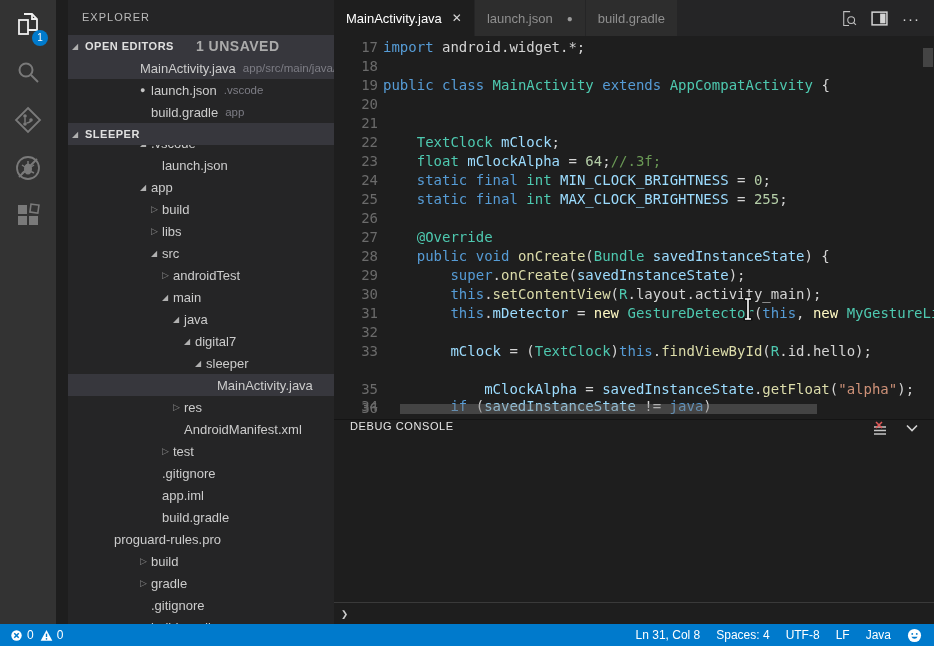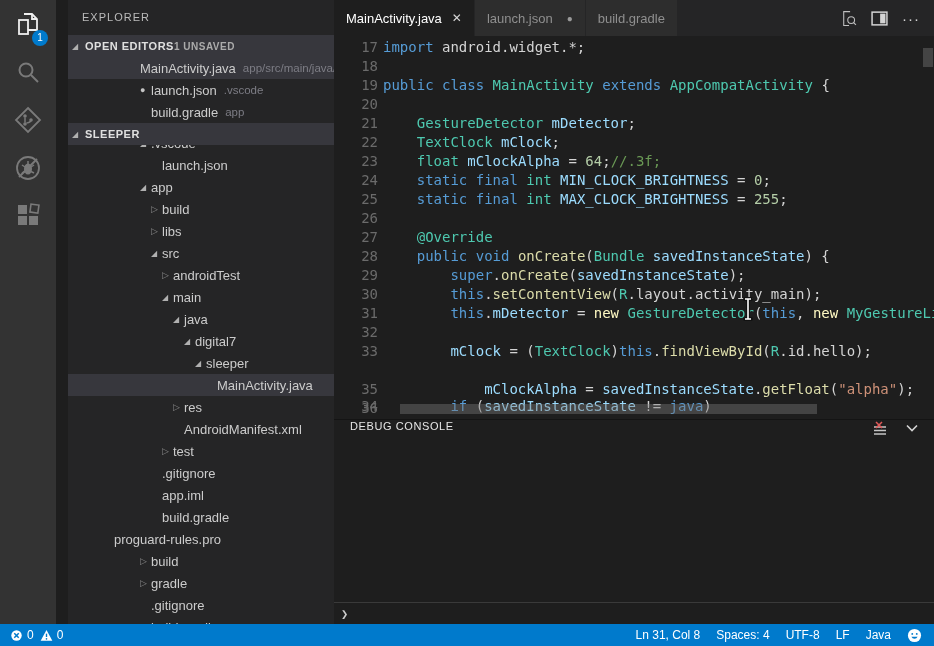--- a/index.html
+++ b/index.html
@@ -15,21 +15,21 @@
               background:#007acc; color:#fff; font-size:10px; line-height:16px; text-align:center; padding:0 3px; }
 
   
   .sidebar { position:absolute; left:68px; top:0; width:278px; height:624px; background:#252526; overflow:hidden;
              color:#cccccc; }
   .sb-title { height:35px; line-height:35px; padding-left:14px; font-size:11px; color:#bbbbbb; letter-spacing:1px; }
   .section-header { height:22px; display:flex; align-items:center; background:#37373d; font-size:11px; font-weight:bold;
                     color:#e0e0e0; letter-spacing:.5px; cursor:pointer; }
   .section-header .tw { margin-left:4px; }
   .section-header .hdr-label { margin-left:2px; }
-  .hdr-badge { margin-left:0; font-size:10px; font-weight:bold; color:#ababab; letter-spacing:.5px; }
+  .hdr-badge { margin-left:22px; font-size:14px; font-weight:bold; color:#ababab; letter-spacing:.5px; }
   .row { height:22px; display:flex; align-items:center; font-size:13px; color:#cccccc; white-space:nowrap; cursor:pointer; }
   .row.selected { background:#37373d; }
   .row .dim { color:#7d7d85; font-size:11.5px; margin-left:7px; }
   .dirty-dot { color:#c5c5c5; font-size:9px; width:11px; display:inline-block; }
   .slot { display:inline-block; width:11px; flex:none; }
   .tw { display:inline-block; width:11px; flex:none; font-size:8px; color:#b0b0b0; font-family:"DejaVu Sans", sans-serif; }
   .tw.col { color:#888888; font-size:9px; }
   .tree { position:absolute; top:145px; left:0; right:0; bottom:0; overflow:hidden; }
 
   
@@ -277,21 +277,21 @@
         <span class="act" style="font-size:15px; letter-spacing:1px; color:#d4d4d4;">···</span>
       </div>
     </div>
 
     <div class="editor" id="editor">
       <div id="code">
           <div class="codeline" style="top: 2px; left: 0px; right: 0px;"><span class="lnum">17</span><span class="ltext"><span class="tk-kw">import</span><span class="tk-plain"> android.widget.*;</span></span></div>
           <div class="codeline" style="top: 21px; left: 0px; right: 0px;"><span class="lnum">18</span><span class="ltext"></span></div>
           <div class="codeline" style="top: 40px; left: 0px; right: 0px;"><span class="lnum">19</span><span class="ltext"><span class="tk-kw">public</span><span class="tk-plain"> </span><span class="tk-kw">class</span><span class="tk-plain"> </span><span class="tk-type">MainActivity</span><span class="tk-plain"> </span><span class="tk-kw">extends</span><span class="tk-plain"> </span><span class="tk-type">AppCompatActivity</span><span class="tk-plain"> {</span></span></div>
           <div class="codeline" style="top: 59px; left: 0px; right: 0px;"><span class="lnum">20</span><span class="ltext"></span></div>
-          <div class="codeline" style="top: 78px; left: 0px; right: 0px;"><span class="lnum">21</span><span class="ltext"><span class="tk-plain">    </span><span class="tk-type">GestureDetector</span><span class="tk-plain"> </span><span class="tk-var">mDetector</span><span class="tk-plain">;</span></span></div>
+          <div class="codeline" style="top: 78px; left: 0px; right: 0px;"><span class="lnum">21</span></div>
           <div class="codeline" style="top: 97px; left: 0px; right: 0px;"><span class="lnum">22</span><span class="ltext"><span class="tk-plain">    </span><span class="tk-type">TextClock</span><span class="tk-plain"> </span><span class="tk-var">mClock</span><span class="tk-plain">;</span></span></div>
           <div class="codeline" style="top: 116px; left: 0px; right: 0px;"><span class="lnum">23</span><span class="ltext"><span class="tk-plain">    </span><span class="tk-type">float</span><span class="tk-plain"> </span><span class="tk-var">mClockAlpha</span><span class="tk-plain"> = </span><span class="tk-num">64</span><span class="tk-plain">;</span><span class="tk-cmt">//.3f;</span></span></div>
           <div class="codeline" style="top: 135px; left: 0px; right: 0px;"><span class="lnum">24</span><span class="ltext"><span class="tk-plain">    </span><span class="tk-kw">static</span><span class="tk-plain"> </span><span class="tk-kw">final</span><span class="tk-plain"> </span><span class="tk-type">int</span><span class="tk-plain"> </span><span class="tk-var">MIN_CLOCK_BRIGHTNESS</span><span class="tk-plain"> = </span><span class="tk-num">0</span><span class="tk-plain">;</span></span></div>
           <div class="codeline" style="top: 154px; left: 0px; right: 0px;"><span class="lnum">25</span><span class="ltext"><span class="tk-plain">    </span><span class="tk-kw">static</span><span class="tk-plain"> </span><span class="tk-kw">final</span><span class="tk-plain"> </span><span class="tk-type">int</span><span class="tk-plain"> </span><span class="tk-var">MAX_CLOCK_BRIGHTNESS</span><span class="tk-plain"> = </span><span class="tk-num">255</span><span class="tk-plain">;</span></span></div>
           <div class="codeline" style="top: 173px; left: 0px; right: 0px;"><span class="lnum">26</span><span class="ltext"></span></div>
           <div class="codeline" style="top: 192px; left: 0px; right: 0px;"><span class="lnum">27</span><span class="ltext"><span class="tk-plain">    </span><span class="tk-type">@Override</span></span></div>
           <div class="codeline" style="top: 211px; left: 0px; right: 0px;"><span class="lnum">28</span><span class="ltext"><span class="tk-plain">    </span><span class="tk-kw">public</span><span class="tk-plain"> </span><span class="tk-kw">void</span><span class="tk-plain"> </span><span class="tk-fn">onCreate</span><span class="tk-plain">(</span><span class="tk-type">Bundle</span><span class="tk-plain"> </span><span class="tk-var">savedInstanceState</span><span class="tk-plain">) {</span></span></div>
           <div class="codeline" style="top: 230px; left: 0px; right: 0px;"><span class="lnum">29</span><span class="ltext"><span class="tk-plain">        </span><span class="tk-kw">super</span><span class="tk-plain">.</span><span class="tk-fn">onCreate</span><span class="tk-plain">(</span><span class="tk-var">savedInstanceState</span><span class="tk-plain">);</span></span></div>
           <div class="codeline" style="top: 249px; left: 0px; right: 0px;"><span class="lnum">30</span><span class="ltext"><span class="tk-plain">        </span><span class="tk-kw">this</span><span class="tk-plain">.</span><span class="tk-fn">setContentView</span><span class="tk-plain">(</span><span class="tk-type">R</span><span class="tk-plain">.layout.activity_main);</span></span></div>
           <div class="codeline" style="top: 268px; left: 0px; right: 0px;"><span class="lnum">31</span><span class="ltext"><span class="tk-plain">        </span><span class="tk-kw">this</span><span class="tk-plain">.</span><span class="tk-var">mDetector</span><span class="tk-plain"> = </span><span class="tk-new">new</span><span class="tk-plain"> </span><span class="tk-type">GestureDetector</span><span class="tk-plain">(</span><span class="tk-kw">this</span><span class="tk-plain">, </span><span class="tk-new">new</span><span class="tk-plain"> </span><span class="tk-type">MyGestureListener());</span></span></div>

